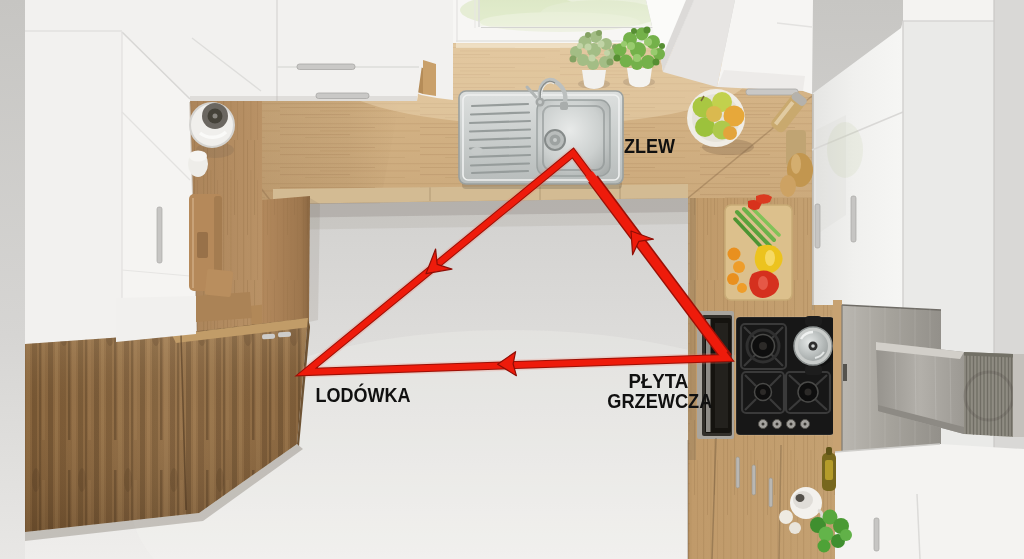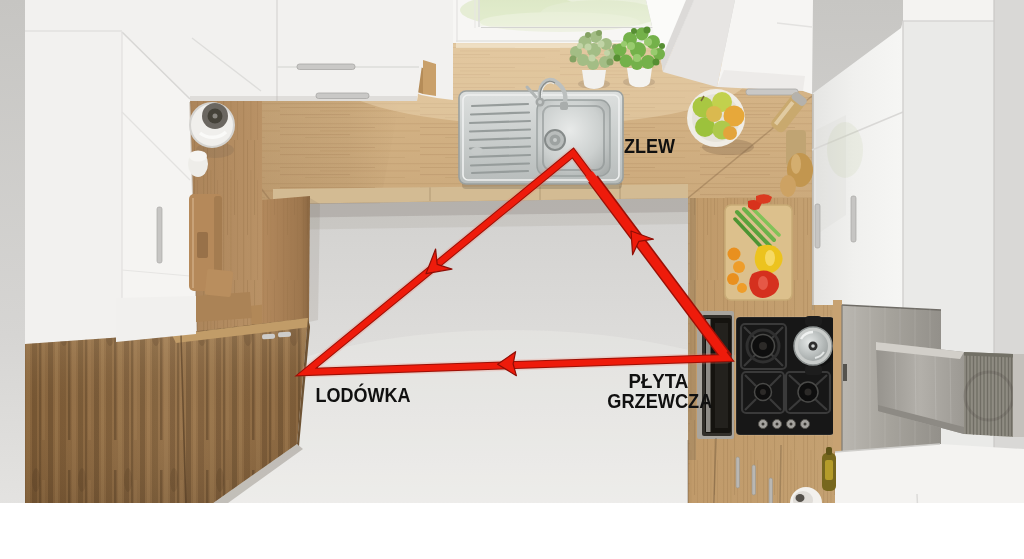--- a/index.html
+++ b/index.html
@@ -1,16 +1,16 @@
 <!DOCTYPE html>
 <html><head>
 <meta charset="utf-8">
 <style>
   html,body{margin:0;padding:0;background:#fff;}
-  #stage{position:relative;width:1024px;height:503px;overflow:hidden;font-family:"Liberation Sans",sans-serif;}
+  #stage{position:relative;width:1024px;height:559px;overflow:hidden;font-family:"Liberation Sans",sans-serif;}
   svg{display:block}
   text{font-family:"Liberation Sans",sans-serif;}
 </style>
 </head>
 <body>
 <div id="stage">
 <svg width="1024" height="559" viewBox="0 0 1024 559">
 <defs>
   <linearGradient id="gFloor" x1="0" y1="0" x2="0" y2="1">
     <stop offset="0" stop-color="#c7c6c3"></stop>

